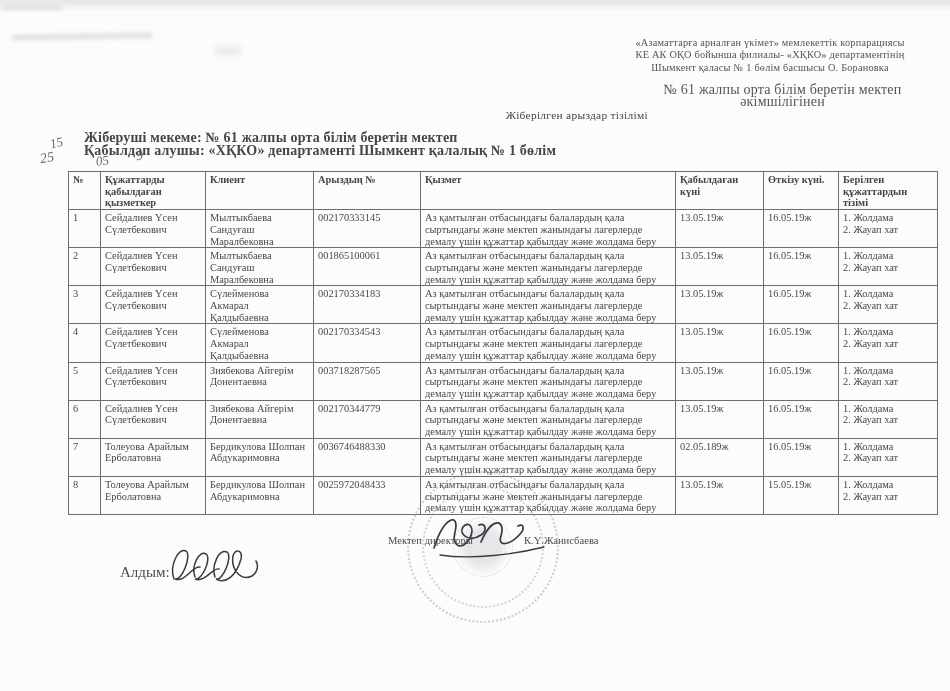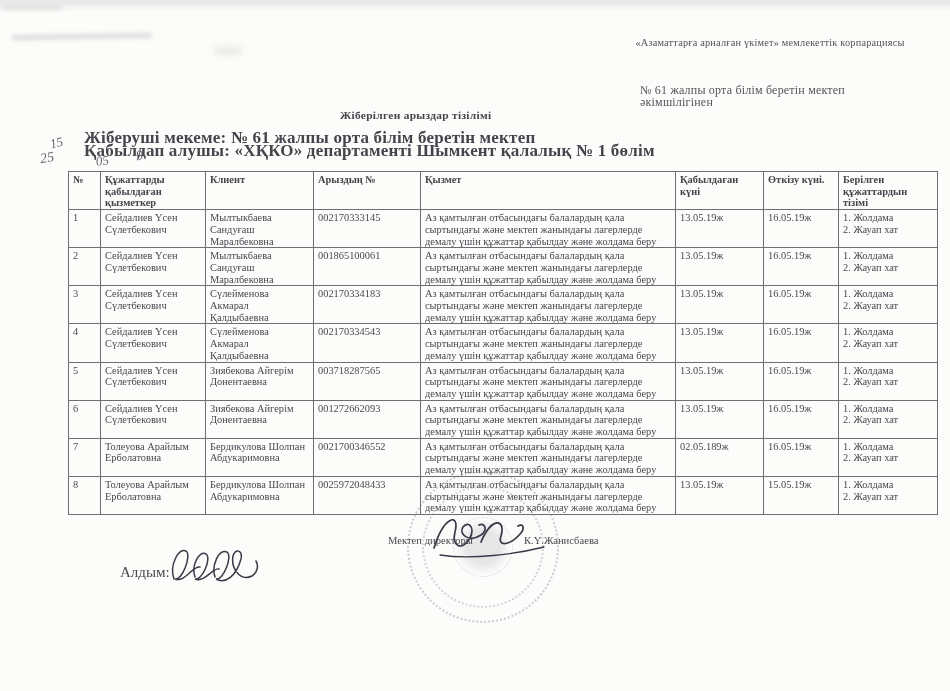--- a/index.html
+++ b/index.html
@@ -13,28 +13,28 @@
     background:linear-gradient(180deg,rgba(170,170,170,.18),rgba(170,170,170,0));}
   .smudge1{position:absolute;left:12px;top:30px;width:140px;height:5px;
     background:rgba(140,140,140,.28);filter:blur(2px);transform:rotate(-1deg);}
   .smudge2{position:absolute;left:215px;top:42px;width:26px;height:10px;
     background:rgba(160,160,160,.18);filter:blur(3px);}
   .smudge3{position:absolute;left:2px;top:2px;width:60px;height:4px;
     background:rgba(150,150,150,.25);filter:blur(2px);}
 
   .letterhead{position:absolute;top:33px;left:600px;width:340px;text-align:center;
     font-size:10.3px;line-height:12.4px;color:#55535c;letter-spacing:.2px;}
-  .addressee{position:absolute;top:80px;left:640px;width:285px;text-align:left;
-    font-size:12px;line-height:12.4px;color:#55535c;letter-spacing:.2px;}
-
-  .doc-title{position:absolute;top:105px;left:340px;width:300px;text-align:left;
-    font-weight:bold;font-size:11.4px;color:#46444c;letter-spacing:.3px;}
+  .addressee{position:absolute;top:80px;left:640px;width:285px;text-align:center;
+    font-size:14px;line-height:12.4px;color:#55535c;letter-spacing:.2px;}
+
+  .doc-title{position:absolute;top:105px;left:348px;width:300px;text-align:right;
+    font-weight:normal;font-size:11.4px;color:#46444c;letter-spacing:.3px;}
 
   .from-block{position:absolute;top:128px;left:84px;font-weight:bold;
-    font-size:17px;line-height:12.6px;color:#46444c;letter-spacing:.2px;}
+    font-size:14px;line-height:12.6px;color:#46444c;letter-spacing:.2px;}
 
   .hw{position:absolute;font-style:italic;color:#4e4c5e;
     font-size:13px;opacity:.85;}
   .hw-15{left:50px;top:131px;transform:rotate(-14deg);}
   .hw-25{left:40px;top:146px;transform:rotate(-10deg);font-size:14px;}
   .hw-05{left:96px;top:149px;transform:rotate(-8deg);font-size:13px;}
   .hw-9{left:136px;top:144px;transform:rotate(-6deg);font-size:14px;}
 
   table.doc-table{position:absolute;top:167px;left:68px;width:869px;
     border-collapse:collapse;table-layout:fixed;font-size:10.4px;color:#4a4850;}
@@ -69,20 +69,22 @@
 
 <div class="page">
 
   <div class="scan-band"></div>
   <div class="smudge1"></div>
   <div class="smudge2"></div>
   <div class="smudge3"></div>
 
   <div class="letterhead">
     <div>«Азаматтарға арналған үкімет» мемлекеттік корпарациясы</div>
+    <div>КЕ АК ОҚО бойынша филиалы- «ХҚКО» департаментінің</div>
+    <div>Шымкент қаласы № 1 бөлім басшысы О. Борановка</div>
   </div>
 
   <div class="addressee">
     <div>№ 61 жалпы орта білім беретін мектеп</div>
     <div>әкімшілігінен</div>
   </div>
 
   <div class="doc-title">Жіберілген арыздар тізілімі</div>
 
   <div class="from-block">
@@ -186,35 +188,35 @@
       <td>
         <div class="docs-line">1. Жолдама</div>
         <div class="docs-line">2. Жауап  хат</div>
       </td>
     </tr>
 
     <tr>
       <td class="col-no">6</td>
       <td>Сейдалиев  Үсен Сүлетбекович</td>
       <td>Зиябекова Айгерім Донентаевна</td>
-      <td>001272662093</td>
+      <td>002170344779</td>
       <td class="cell-service">Аз  қамтылған отбасындағы  балалардың  қала сыртындағы  және  мектеп  жанындағы  лагерлерде  демалу үшін  құжаттар  қабылдау  және  жолдама  беру</td>
       <td>13.05.19ж</td>
       <td>16.05.19ж</td>
       <td>
         <div class="docs-line">1. Жолдама</div>
         <div class="docs-line">2. Жауап  хат</div>
       </td>
     </tr>
 
     <tr>
       <td class="col-no">7</td>
       <td>Толеуова Арайлым Ерболатовна</td>
       <td>Бердикулова  Шолпан Абдукаримовна</td>
-      <td>0021700346552</td>
+      <td>0036746488330</td>
       <td class="cell-service">Аз  қамтылған отбасындағы  балалардың  қала сыртындағы  және  мектеп  жанындағы  лагерлерде  демалу үшін  құжаттар  қабылдау  және  жолдама  беру</td>
       <td>02.05.189ж</td>
       <td>16.05.19ж</td>
       <td>
         <div class="docs-line">1. Жолдама</div>
         <div class="docs-line">2. Жауап  хат</div>
       </td>
     </tr>
 
     <tr>

